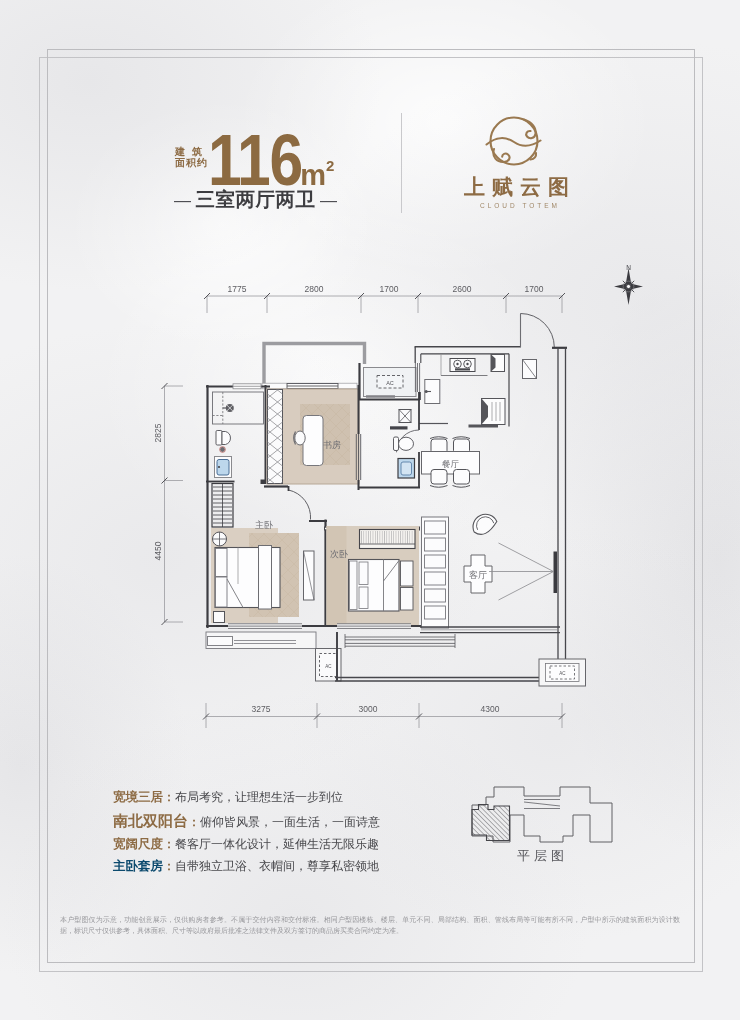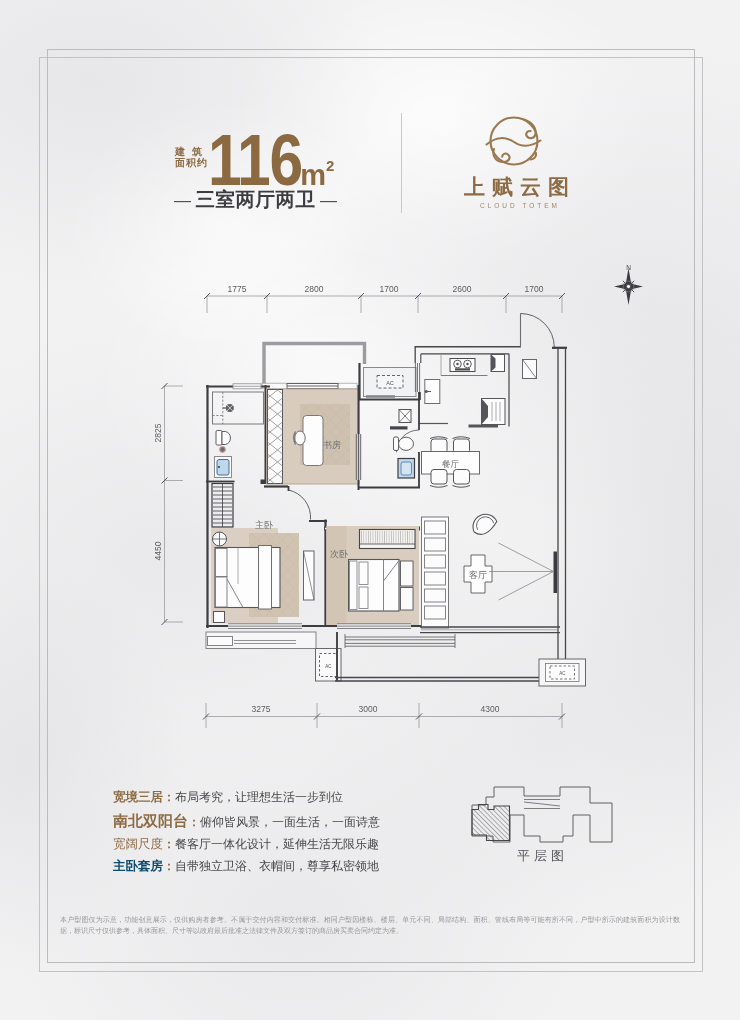--- a/index.html
+++ b/index.html
@@ -487,21 +487,21 @@
   <text x="562.5" y="675" font-size="4.5" fill="#55555a" text-anchor="middle" font-family="Liberation Sans">AC</text>
 </g>
 </svg>
 
 <div class="abs" style="left:113px;top:787px;font-size:12px;color:#47474b;line-height:21.9px;white-space:nowrap;">
 
   <div><span style="color:#8d6b44;font-weight:bold;font-size:12.5px;font-family:Liberation Mono, monospace;">宽境三居</span><span style="color:#8d6b44;font-weight:bold;">：</span>布局考究，让理想生活一步到位</div>
 
   <div><span style="color:#8d6b44;font-weight:bold;font-size:15px;">南北双阳台</span><span style="color:#8d6b44;font-weight:bold;">：</span>俯仰皆风景，一面生活，一面诗意</div>
 
-  <div><span style="color:#8d6b44;font-weight:normal;font-size:12.5px;">宽阔尺度</span><span style="color:#8d6b44;font-weight:bold;">：</span>餐客厅一体化设计，延伸生活无限乐趣</div>
+  <div><span style="color:#8d6b44;font-weight:bold;font-size:12.5px;">宽阔尺度</span><span style="color:#8d6b44;font-weight:bold;">：</span>餐客厅一体化设计，延伸生活无限乐趣</div>
 
   <div><span style="color:#0c4a6e;font-weight:bold;font-size:12.5px;">主卧套房</span><span style="color:#8d6b44;font-weight:bold;">：</span>自带独立卫浴、衣帽间，尊享私密领地</div>
 </div>
 
 <svg class="abs" style="left:460px;top:780px;" width="165" height="80" viewBox="460 780 165 80">
   <defs>
     <pattern id="hatch" width="3.4" height="3.4" patternUnits="userSpaceOnUse" patternTransform="rotate(-45)">
       <line x1="0" y1="0" x2="0" y2="3.4" stroke="#5a5a5f" stroke-width="0.9"></line>
     </pattern>
   </defs>

